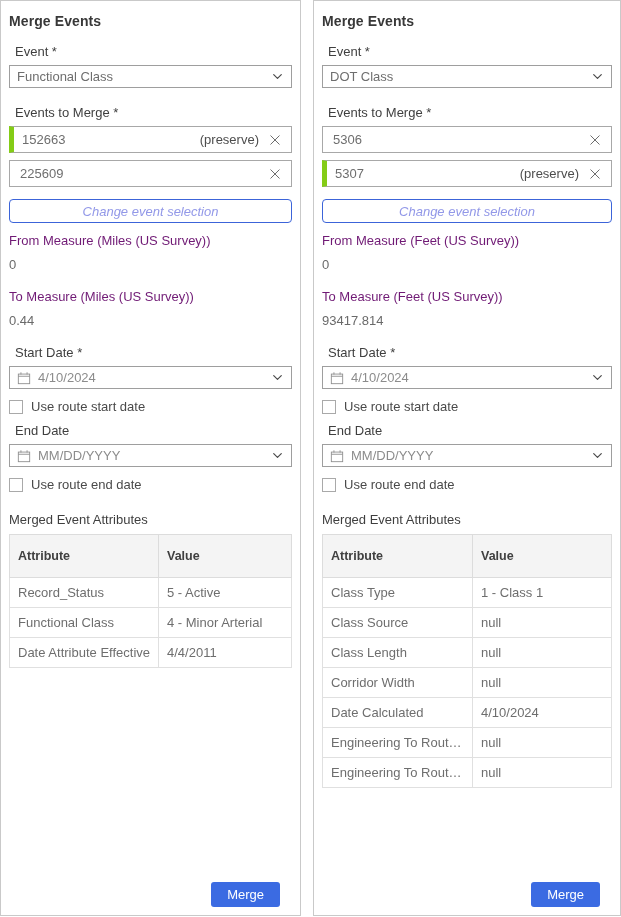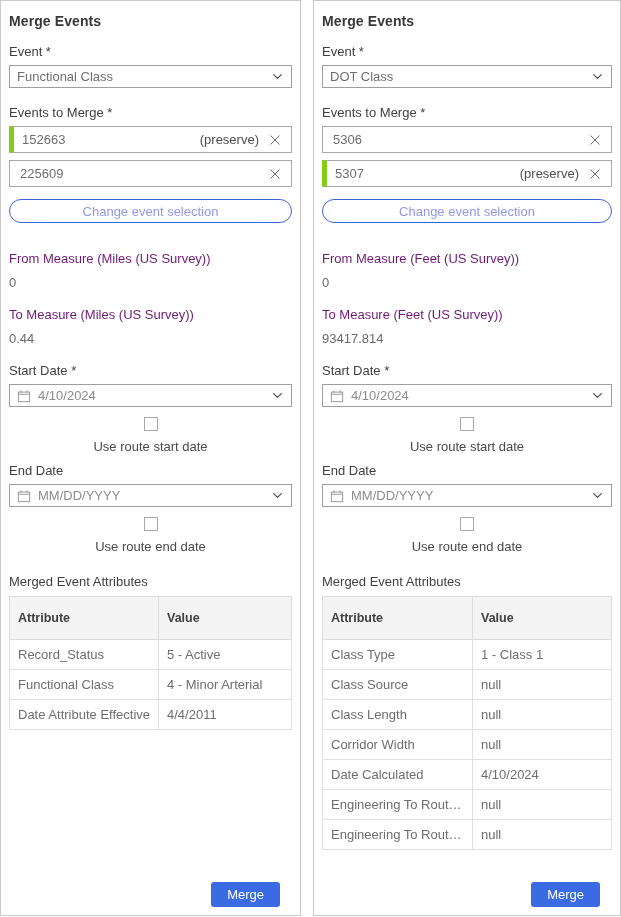--- a/index.html
+++ b/index.html
@@ -13,21 +13,21 @@
     height: 916px;
     padding: 12px 8px 6px 8px;
     display: flex;
     flex-direction: column;
   }
   .panel.left  { width: 301px; margin-left: 0; }
   .panel.right { width: 308px; }
 
   .panel-title { font-size: 14px; font-weight: 600; color: #383838; letter-spacing: .1px; margin-bottom: 15px; }
 
-  .field-label { font-size: 13px; color: #3f3f3f; margin-bottom: 6px; }
+  .field-label { font-size: 13px; color: #3f3f3f; margin-bottom: 6px; margin-left: 6px; }
 
   .select-box {
     height: 23px; border: 1px solid #9e9e9e; background: #fff;
     display: flex; align-items: center; padding: 0 7px;
     font-size: 13px; color: #6e6e6e; cursor: pointer; margin-bottom: 17px;
   }
   .select-box .grow { flex: 1 1 auto; white-space: nowrap; overflow: hidden; }
   .chevron { flex: 0 0 auto; display: flex; align-items: center; }
 
   .event-input {
@@ -35,35 +35,35 @@
     display: flex; align-items: center; padding: 0 8px 0 10px;
     font-size: 13px; color: #6e6e6e; margin-bottom: 7px; position: relative;
   }
   .event-input.preserved { border-left: 5px solid #84cc16; padding-left: 8px; }
   .event-input .value { flex: 1 1 auto; }
   .event-input .tag { color: #4d4d4d; margin-right: 8px; font-size: 13px; }
   .remove-btn { background: none; border: none; cursor: pointer; display: flex; align-items: center; padding: 2px; }
 
   .change-btn {
     margin-top: 5px; height: 24px; width: 100%;
-    background: #fff; border: 1px solid #3c64d9; border-radius: 12px;
-    color: #9298e8; font-size: 13px; font-family: inherit; cursor: pointer; margin-bottom: 28px;
+    background: #fff; border: 1px solid #3c64d9; border-radius: 4px;
+    color: #9298e8; font-size: 13px; font-family: inherit; cursor: pointer; margin-bottom: 10px; font-style: italic;
   }
 
   .ro-label { font-size: 13px; color: #701a75; margin-bottom: 9px; }
   .ro-value { font-size: 13px; color: #6a6a6a; margin-bottom: 17px; }
 
   .date-box {
     height: 23px; border: 1px solid #9e9e9e; background: #fff;
     display: flex; align-items: center; gap: 7px; padding: 0 7px;
     font-size: 13px; color: #8c8c8c; cursor: pointer; margin-bottom: 8px;
   }
   .date-box .grow { flex: 1 1 auto; }
 
-  .check-row { display: flex; align-items: center; gap: 8px; margin: 2px 0 9px 0; cursor: pointer; flex-direction: column; }
+  .check-row { display: flex; align-items: center; gap: 8px; margin: 2px 0 9px 0; cursor: pointer; }
   .checkbox { width: 14px; height: 14px; border: 1px solid #a9a9a9; background: #fff; flex: 0 0 auto; }
   .check-label { font-size: 13px; color: #4a4a4a; }
 
   .attrs-title { font-size: 13px; color: #3f3f3f; margin: 11px 0 7px 0; }
 
   table.attrs { width: 100%; border-collapse: collapse; border: 1px solid #d4d4d4; }
   table.attrs th {
     background: #f4f4f4; font-size: 12.5px; font-weight: 600; color: #404040;
     text-align: left; padding: 14px 8px; border: 1px solid #dcdcdc; height: 25px;
   }

